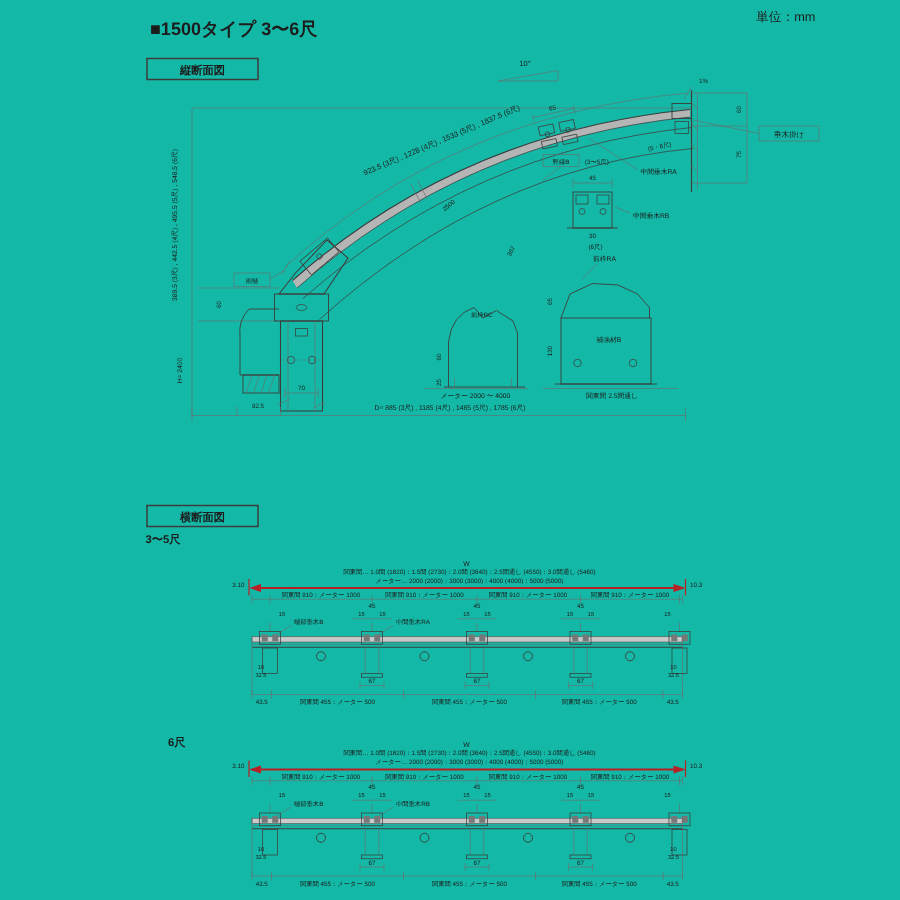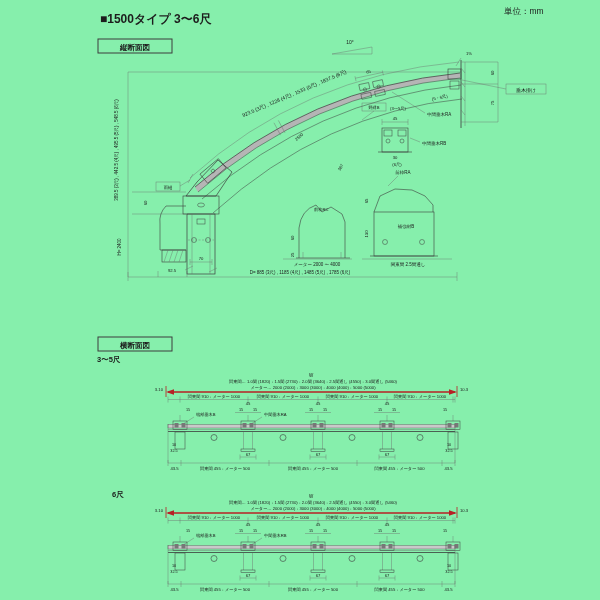--- a/index.html
+++ b/index.html
@@ -1,16 +1,16 @@
 <!DOCTYPE html>
 <html><head>
 <meta charset="utf-8">
 <style>
   html,body{margin:0;padding:0;background:#f6f6f6;}
-  .page{width:600px;height:600px;background:#86efac;position:relative;overflow:hidden;}
+  .page{width:600px;height:600px;background:#14b8a6;position:relative;overflow:hidden;}
   svg{display:block;}
   svg text{font-family:"Liberation Sans","DejaVu Sans",sans-serif;fill:#1c1c1c;}
   .ln{stroke:#3c3c3c;fill:none;}
   .thin{stroke:#6b6b6b;stroke-width:.4;fill:none;}
   .t12{font-size:12px;font-weight:bold;}
   .t8{font-size:8.5px;}
   .t7{font-size:7.5px;font-weight:bold;}
   .t5{font-size:5px;}
   .t45{font-size:4.5px;}
   .t42{font-size:4.2px;}

